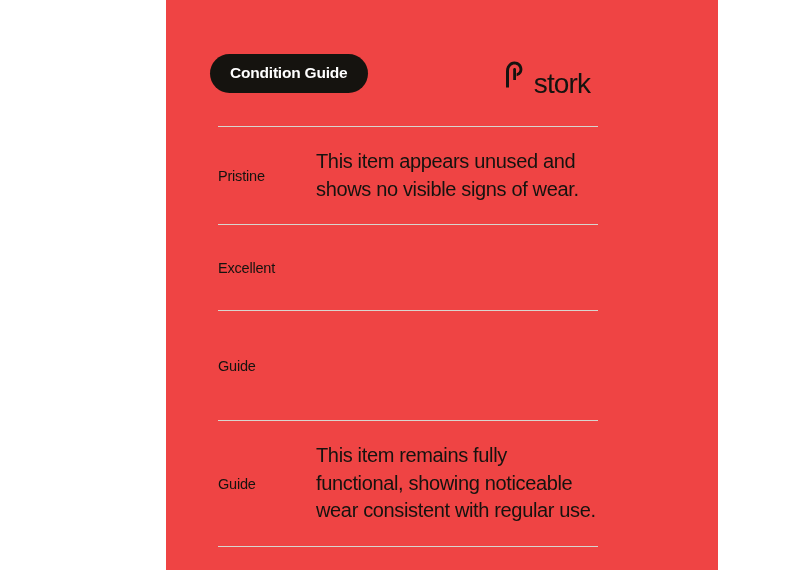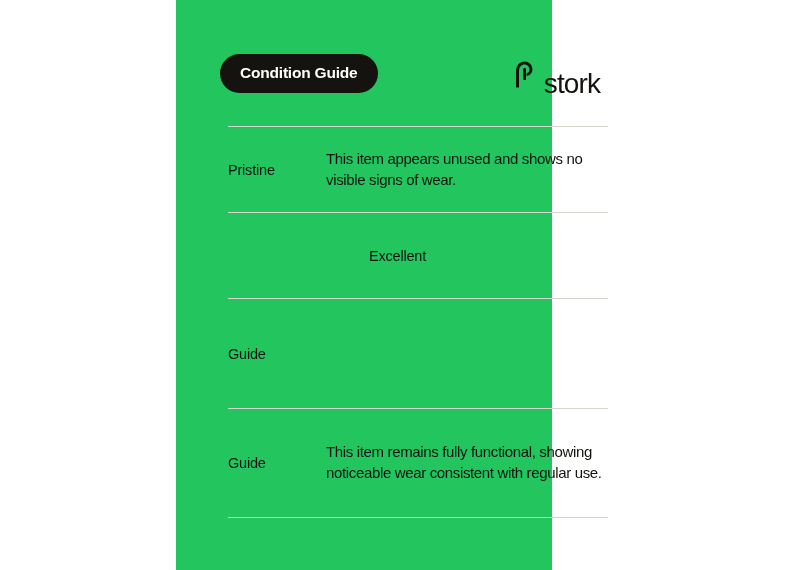--- a/index.html
+++ b/index.html
@@ -14,25 +14,25 @@
     overflow: hidden;
   }
   .page {
     position: relative;
     width: 800px;
     height: 570px;
     background: #ffffff;
   }
   .card {
     position: absolute;
-    left: 176px;
+    left: 166px;
     top: 0;
-    width: 376px;
+    width: 552px;
     height: 570px;
-    background: #22c55e;
+    background: #ef4444;
   }
   .card-inner {
     position: absolute;
     left: 44px;
     top: 0;
     width: 380px;
     height: 570px;
   }
   .header-row {
     position: absolute;
@@ -102,29 +102,29 @@
     width: 98px;
     flex: 0 0 98px;
     font-size: 14.5px;
     color: #15130f;
     letter-spacing: -0.2px;
     padding-right: 8px;
     box-sizing: border-box;
   }
   .row-desc {
     flex: 1 1 auto;
-    font-size: 15px;
+    font-size: 20px;
     color: #15130f;
     line-height: 1.38;
     letter-spacing: -0.35px;
     font-weight: 500;
     padding: 21px 0 21px 0;
   }
   .r0 { min-height: 86px; }
-  .r1 { min-height: 86px; justify-content: center; }
+  .r1 { min-height: 86px; }
   .r2 { min-height: 110px; }
   .r3 { min-height: 110px; }
 </style>
 </head>
 <body>
 
 <div class="page">
   <div class="card">
     <div class="card-inner">
 

